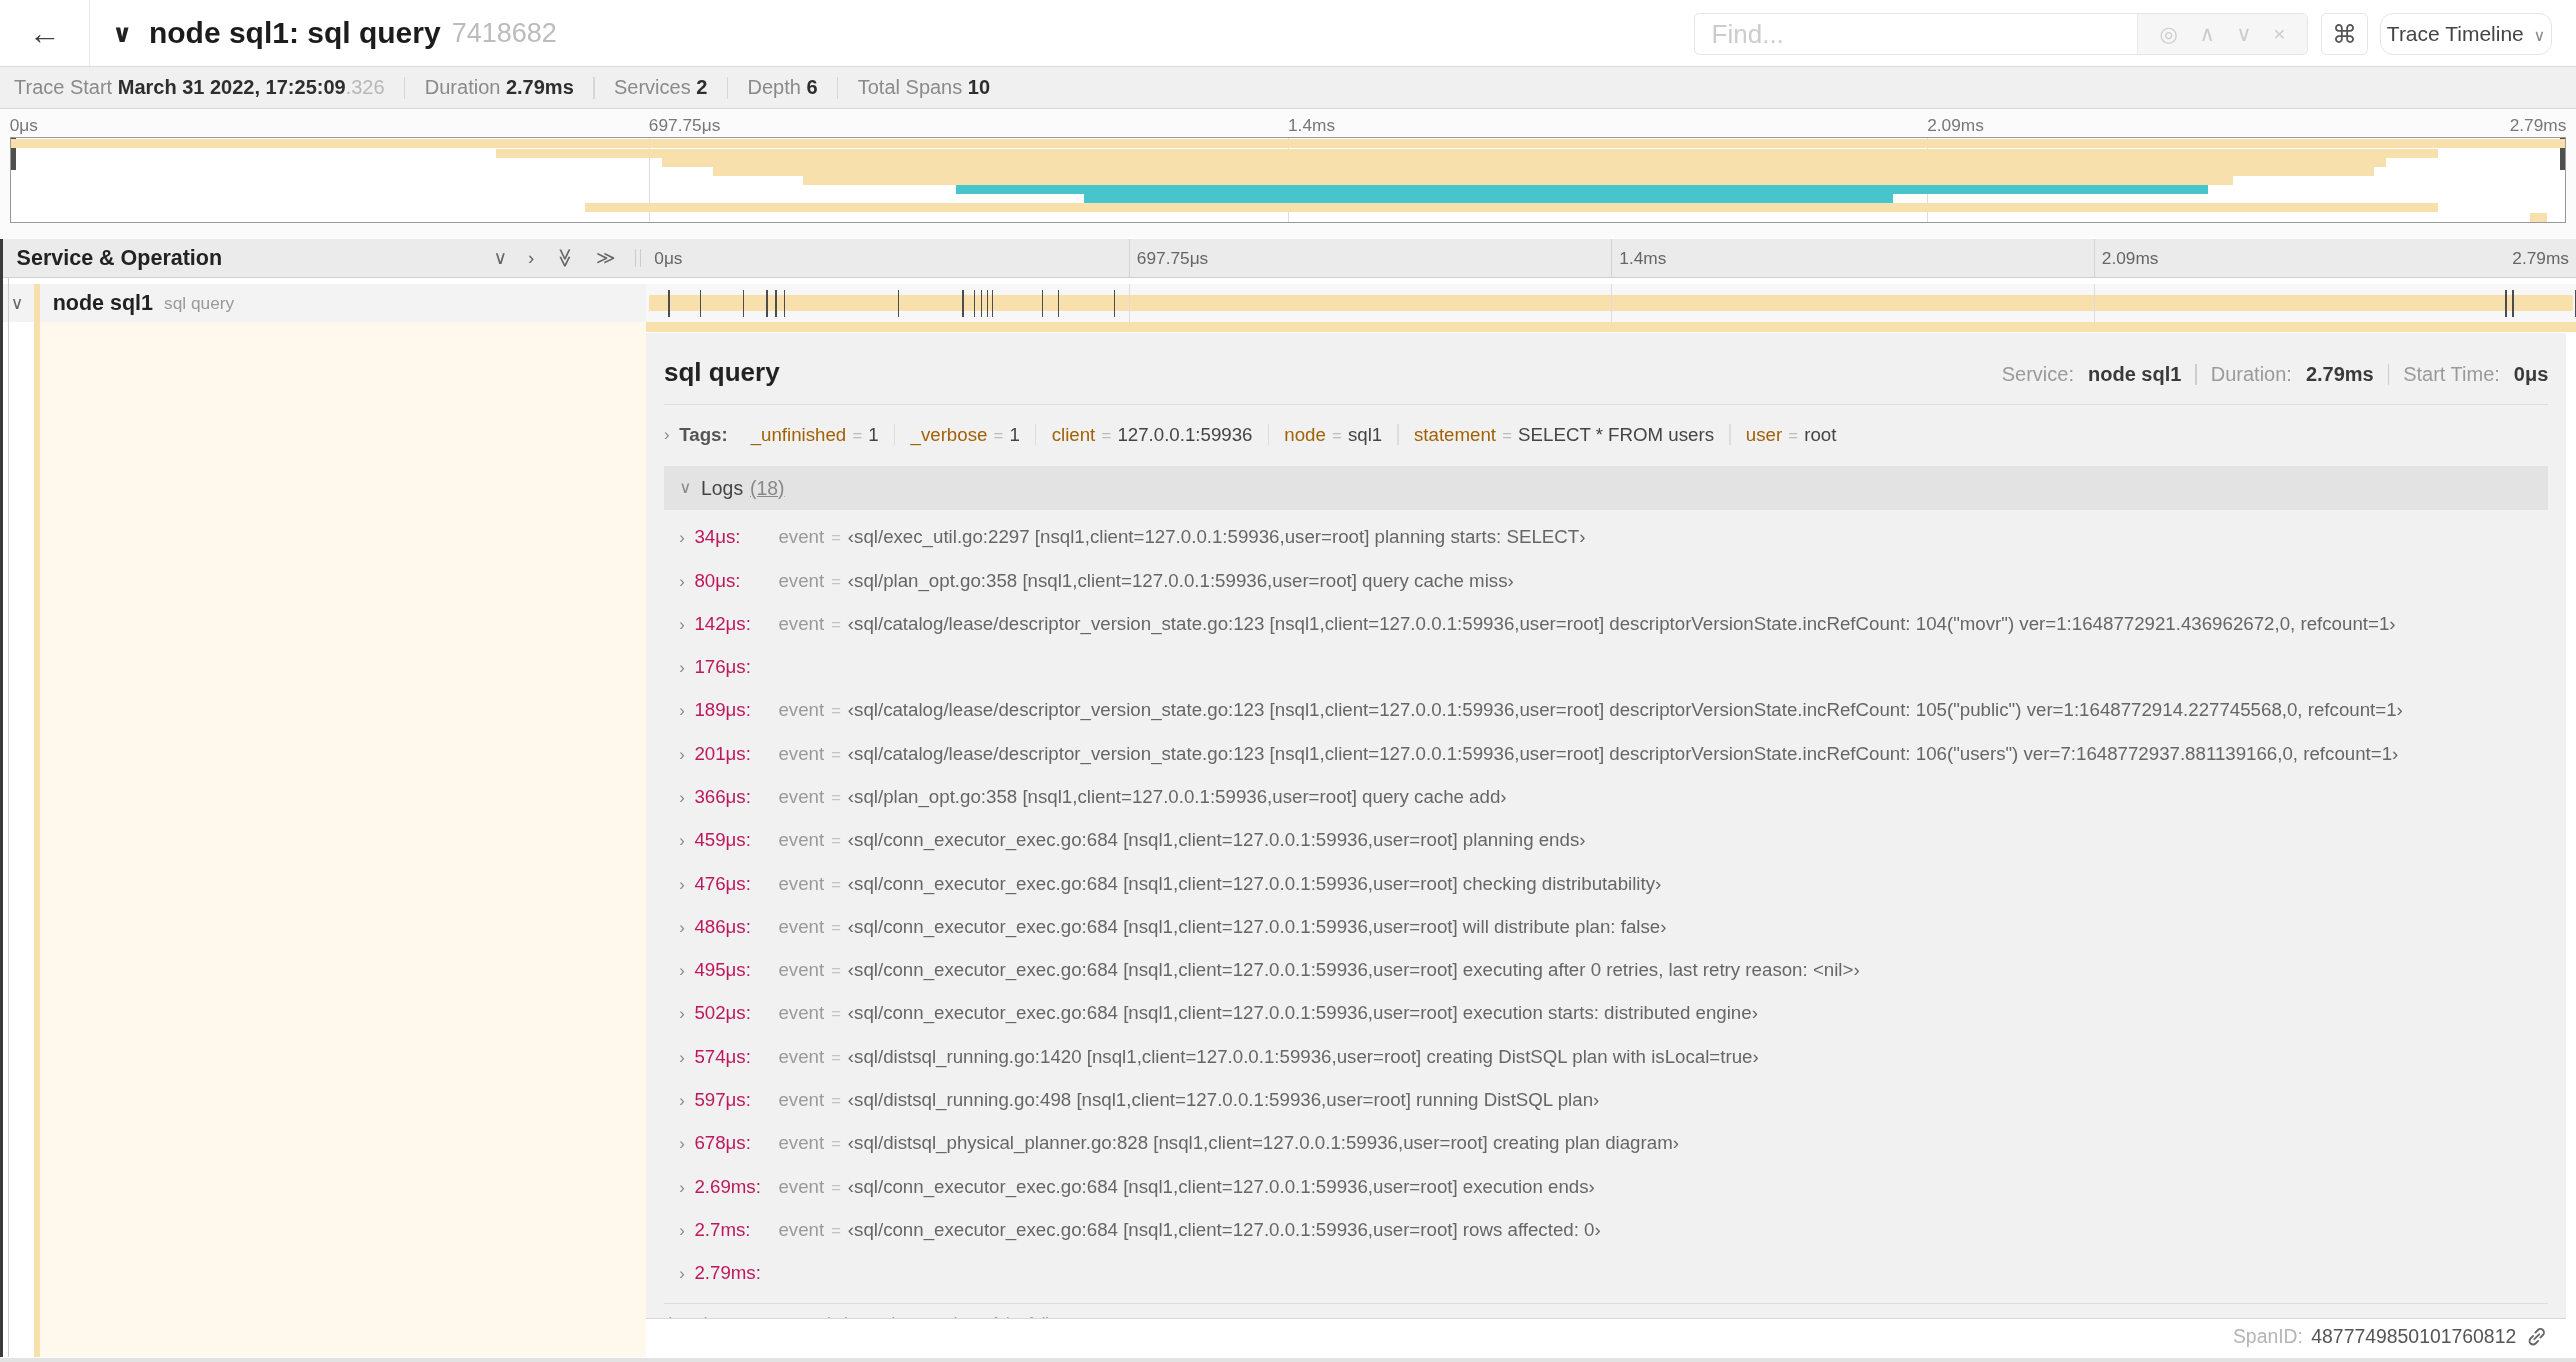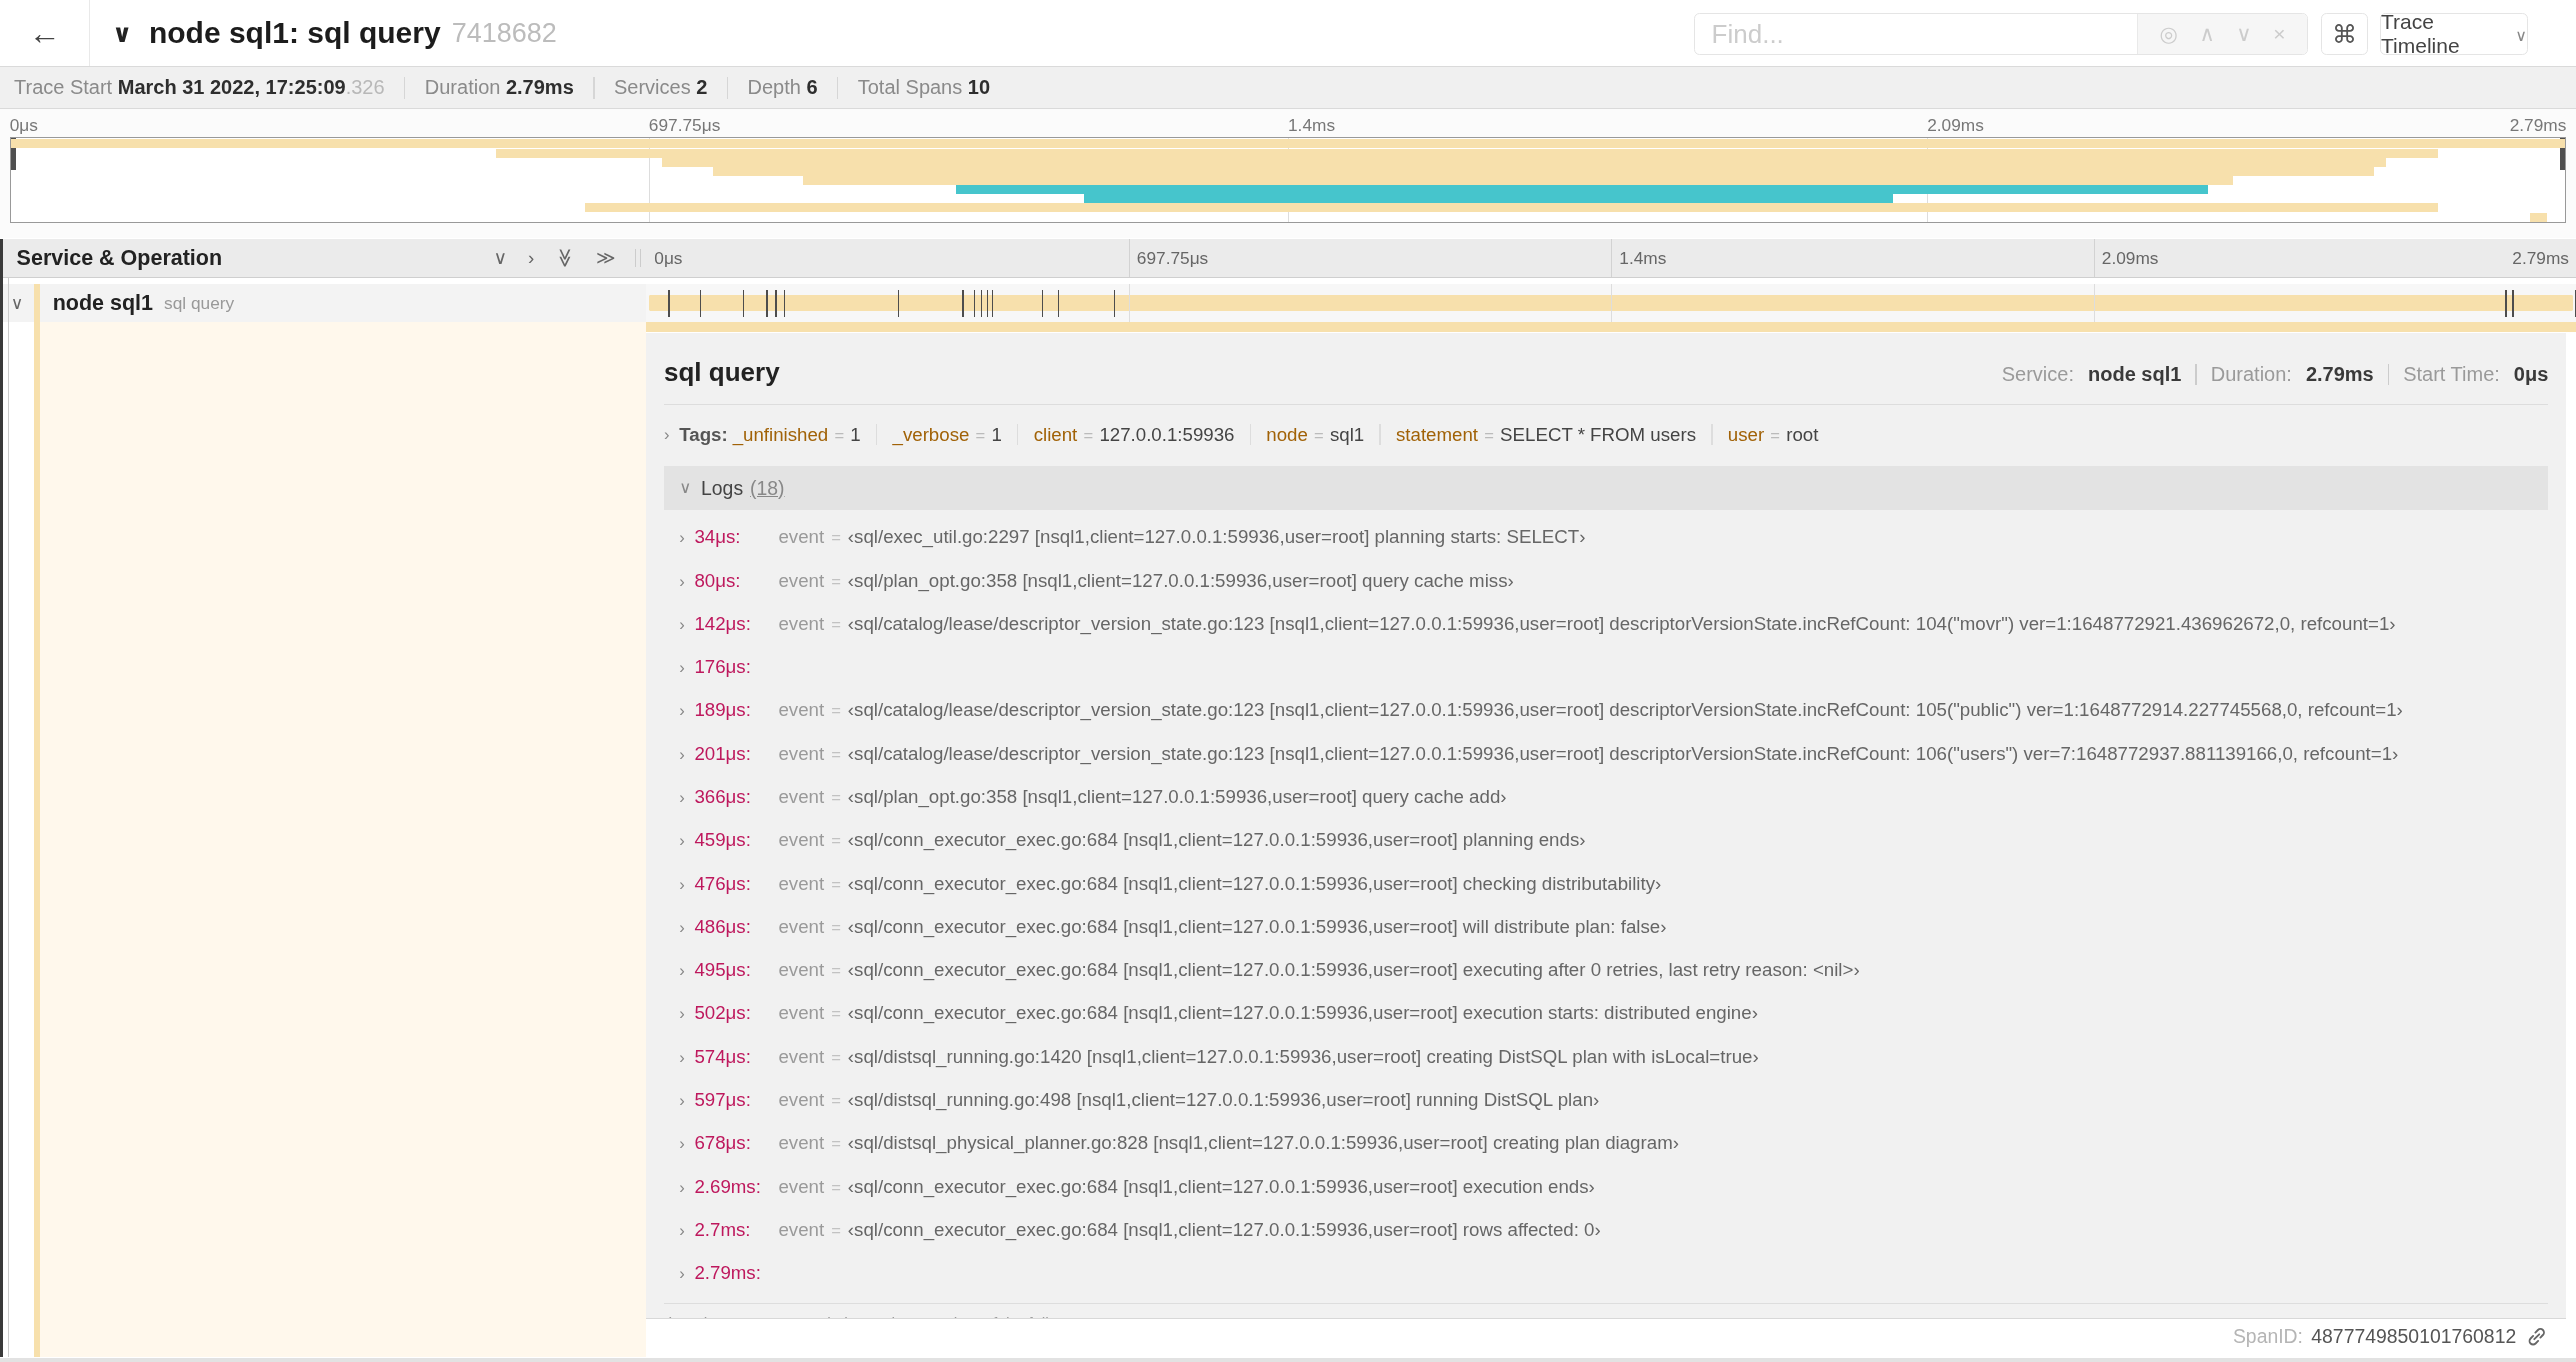--- a/index.html
+++ b/index.html
@@ -24,21 +24,21 @@
     border:1.4px solid #e5e5e5; border-radius:5.5px; background:#fff; display:flex; overflow:hidden; }
   .find-input { flex:1; border:none; outline:none; font-size:26px; color:#737373; padding:0 16.6px; background:transparent;
     font-family:inherit; }
   .find-input::placeholder { color:#ccc; }
   .find-tools { width:170px; background:#f6f6f6; border-left:1.4px solid #e9e9e9;
     display:flex; align-items:center; justify-content:space-evenly; color:#ccc; font-size:21px; }
   .find-tools span { cursor:pointer; }
   .sq-btn { position:absolute; top:13px; height:42px; border:1.4px solid #e5e5e5; border-radius:5.5px;
     display:flex; align-items:center; justify-content:center; background:#fff; cursor:pointer; }
   .cmd-btn { left:2321px; width:47px; font-size:25px; color:#555; }
-  .view-btn { left:2380px; width:148px; font-size:21px; color:#444; gap:9.7px; }
+  .view-btn { left:2380px; width:172px; font-size:21px; color:#444; gap:9.7px;border-radius:13px; }
   .view-btn .small-caret { color:#888; font-size:16px; margin-top:2.8px; }
 
   
   .metabar { position:absolute; left:0; top:66px; width:100%; height:43px; background:#f0f0f0;
     border-top:1.4px solid #dadada; border-bottom:1.4px solid #dadada;
     display:flex; align-items:center; padding-left:14px; font-size:20px; color:#8a8a8a; }
   .meta-item b { color:#2e2e2e; }
   .meta-suffix { color:#b8b8b8; }
   .meta-sep { width:1.4px; height:22px; background:#d6d6d6; margin:0 19.4px; }
 
@@ -93,21 +93,21 @@
   .detail-panel { position:absolute; left:646px; right:9.7px; top:333px; height:986px; background:#f1f1f1;
     border-bottom:1.4px solid #d8d8d8; padding:0 18px; overflow:hidden; }
   .detail-header { display:flex; align-items:baseline; margin-top:23.5px; }
   .span-title { font-size:26px; font-weight:bold; color:#222; flex:1; }
   .span-overview { font-size:20px; color:#9a9a9a; display:flex; align-items:center; gap:14px; }
   .ov-value { color:#3a3a3a; font-weight:bold; }
   .ov-sep { width:1.4px; height:21px; background:#ccc; }
   .detail-divider { height:1.4px; background:#ddd; margin-top:16.6px; }
   .tags-row { display:flex; align-items:center; margin-top:16.6px; font-size:18.7px; min-height:25px; cursor:pointer; }
   .expander { color:#888; font-size:16.6px; margin-right:9.7px; }
-  .tags-label { font-weight:bold; color:#555; margin-right:5px; }
+  .tags-label { font-weight:bold; color:#555; margin-right:23px; }
   .tags-list { display:flex; align-items:center; }
   .tag-sep { width:1.4px; height:21px; background:#ddd; margin:0 15.2px; }
   .tag-key { color:#a16207; }
   .tag-eq { color:#bbb; margin:0 6.2px; font-size:16.6px; }
   .tag-val { color:#444; }
   .logs-section { margin-top:19.4px; }
   .logs-header { height:44px; background:#e3e3e3; display:flex; align-items:center; font-size:19.4px;
     padding:0 15.2px; cursor:pointer; }
   .logs-label { font-weight:normal; color:#444; margin-right:7px; }
   .logs-count { color:#888;text-decoration:underline; }

